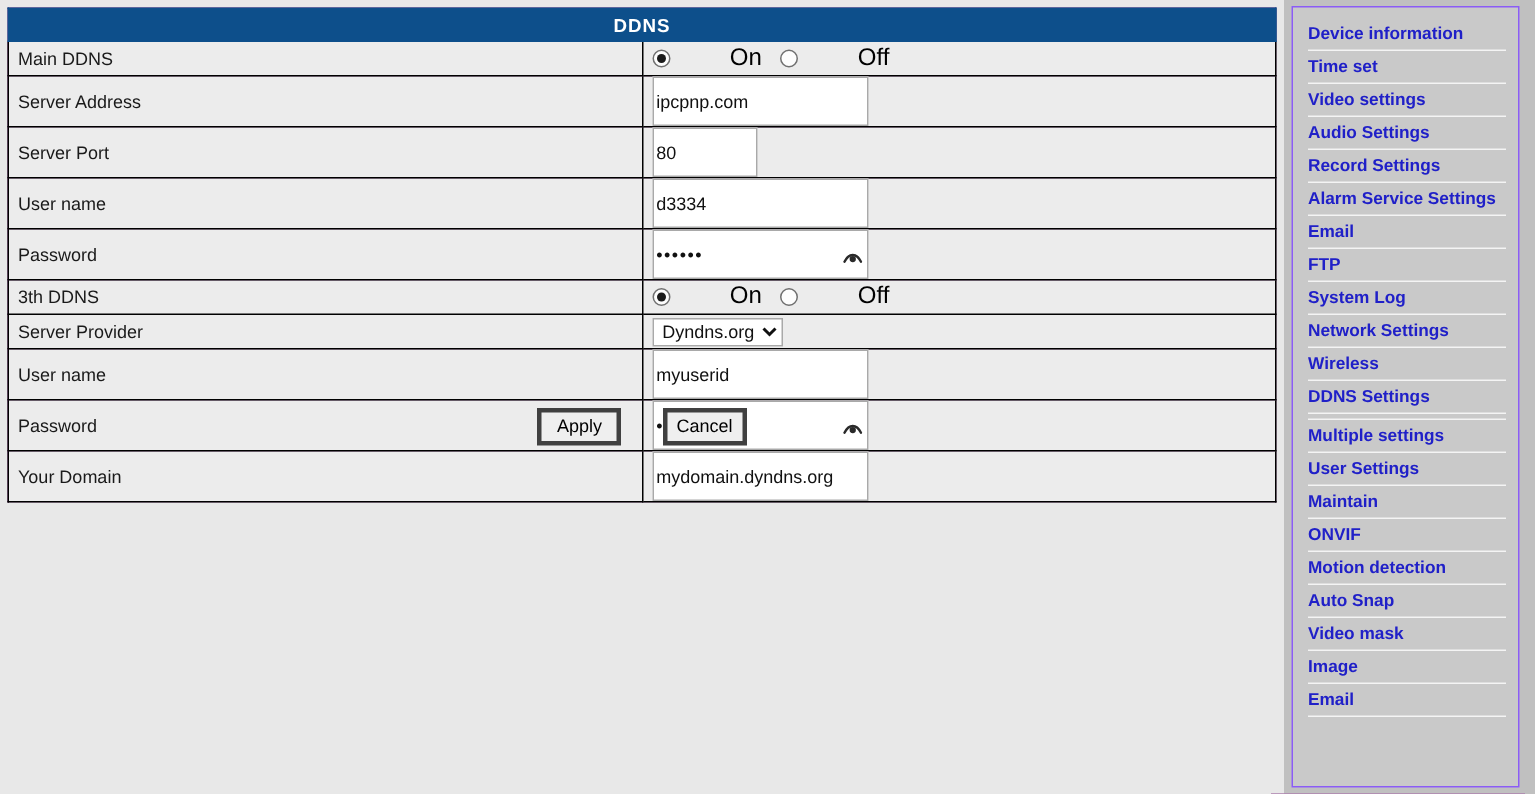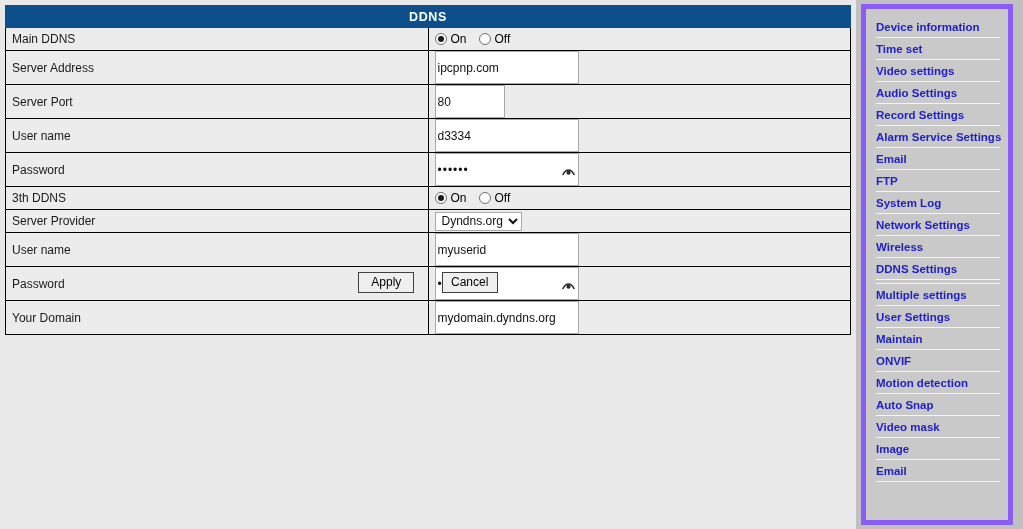--- a/index.html
+++ b/index.html
@@ -104,22 +104,23 @@
   }
 
   
   .radio-group {
     display: inline-flex;
     align-items: center;
     gap: 4px;
     height: 17px;
   }
   .radio-group .rlabel {
-    font-size: 12px;
+    font-size: 16px;
     margin-right: 8px;
+    margin-left: 36px;
   }
   .rad {
     width: 12px;
     height: 12px;
     border-radius: 50%;
     border: 1px solid #707070;
     background: #fdfdfd;
     display: inline-block;
     position: relative;
     box-sizing: border-box;
@@ -157,21 +158,21 @@
     left: 5px;
     top: 272px;
     width: 846px;
     text-align: center;
   }
   .btn {
     font-family: "Liberation Sans", sans-serif;
     font-size: 12px;
     color: #000;
     background: #efefef;
-    border: 1px solid #404040;
+    border: 3px solid #404040;
     padding: 2px 0 3px 0;
     width: 56px;
     margin: 0 12px;
     cursor: pointer;
     box-sizing: border-box;
   }
 
   
   #sidebar {
     position: absolute;
@@ -182,21 +183,21 @@
     background: #c0c0c0;
     box-sizing: border-box;
   }
   #sidebar-inner {
     position: absolute;
     left: 5px;
     top: 4px;
     width: 152px;
     bottom: 4px;
     background: #c9c9c9;
-    border: 5px solid #8b5cf6;
+    border: 1px solid #8b5cf6;
     box-sizing: border-box;
     padding: 10px 0 0 0;
   }
   .menu-item {
     display: block;
     padding: 0 0 1px 10px;
     color: #2020c8;
     font-size: 11.5px;
     font-weight: bold;
     line-height: 16px;

